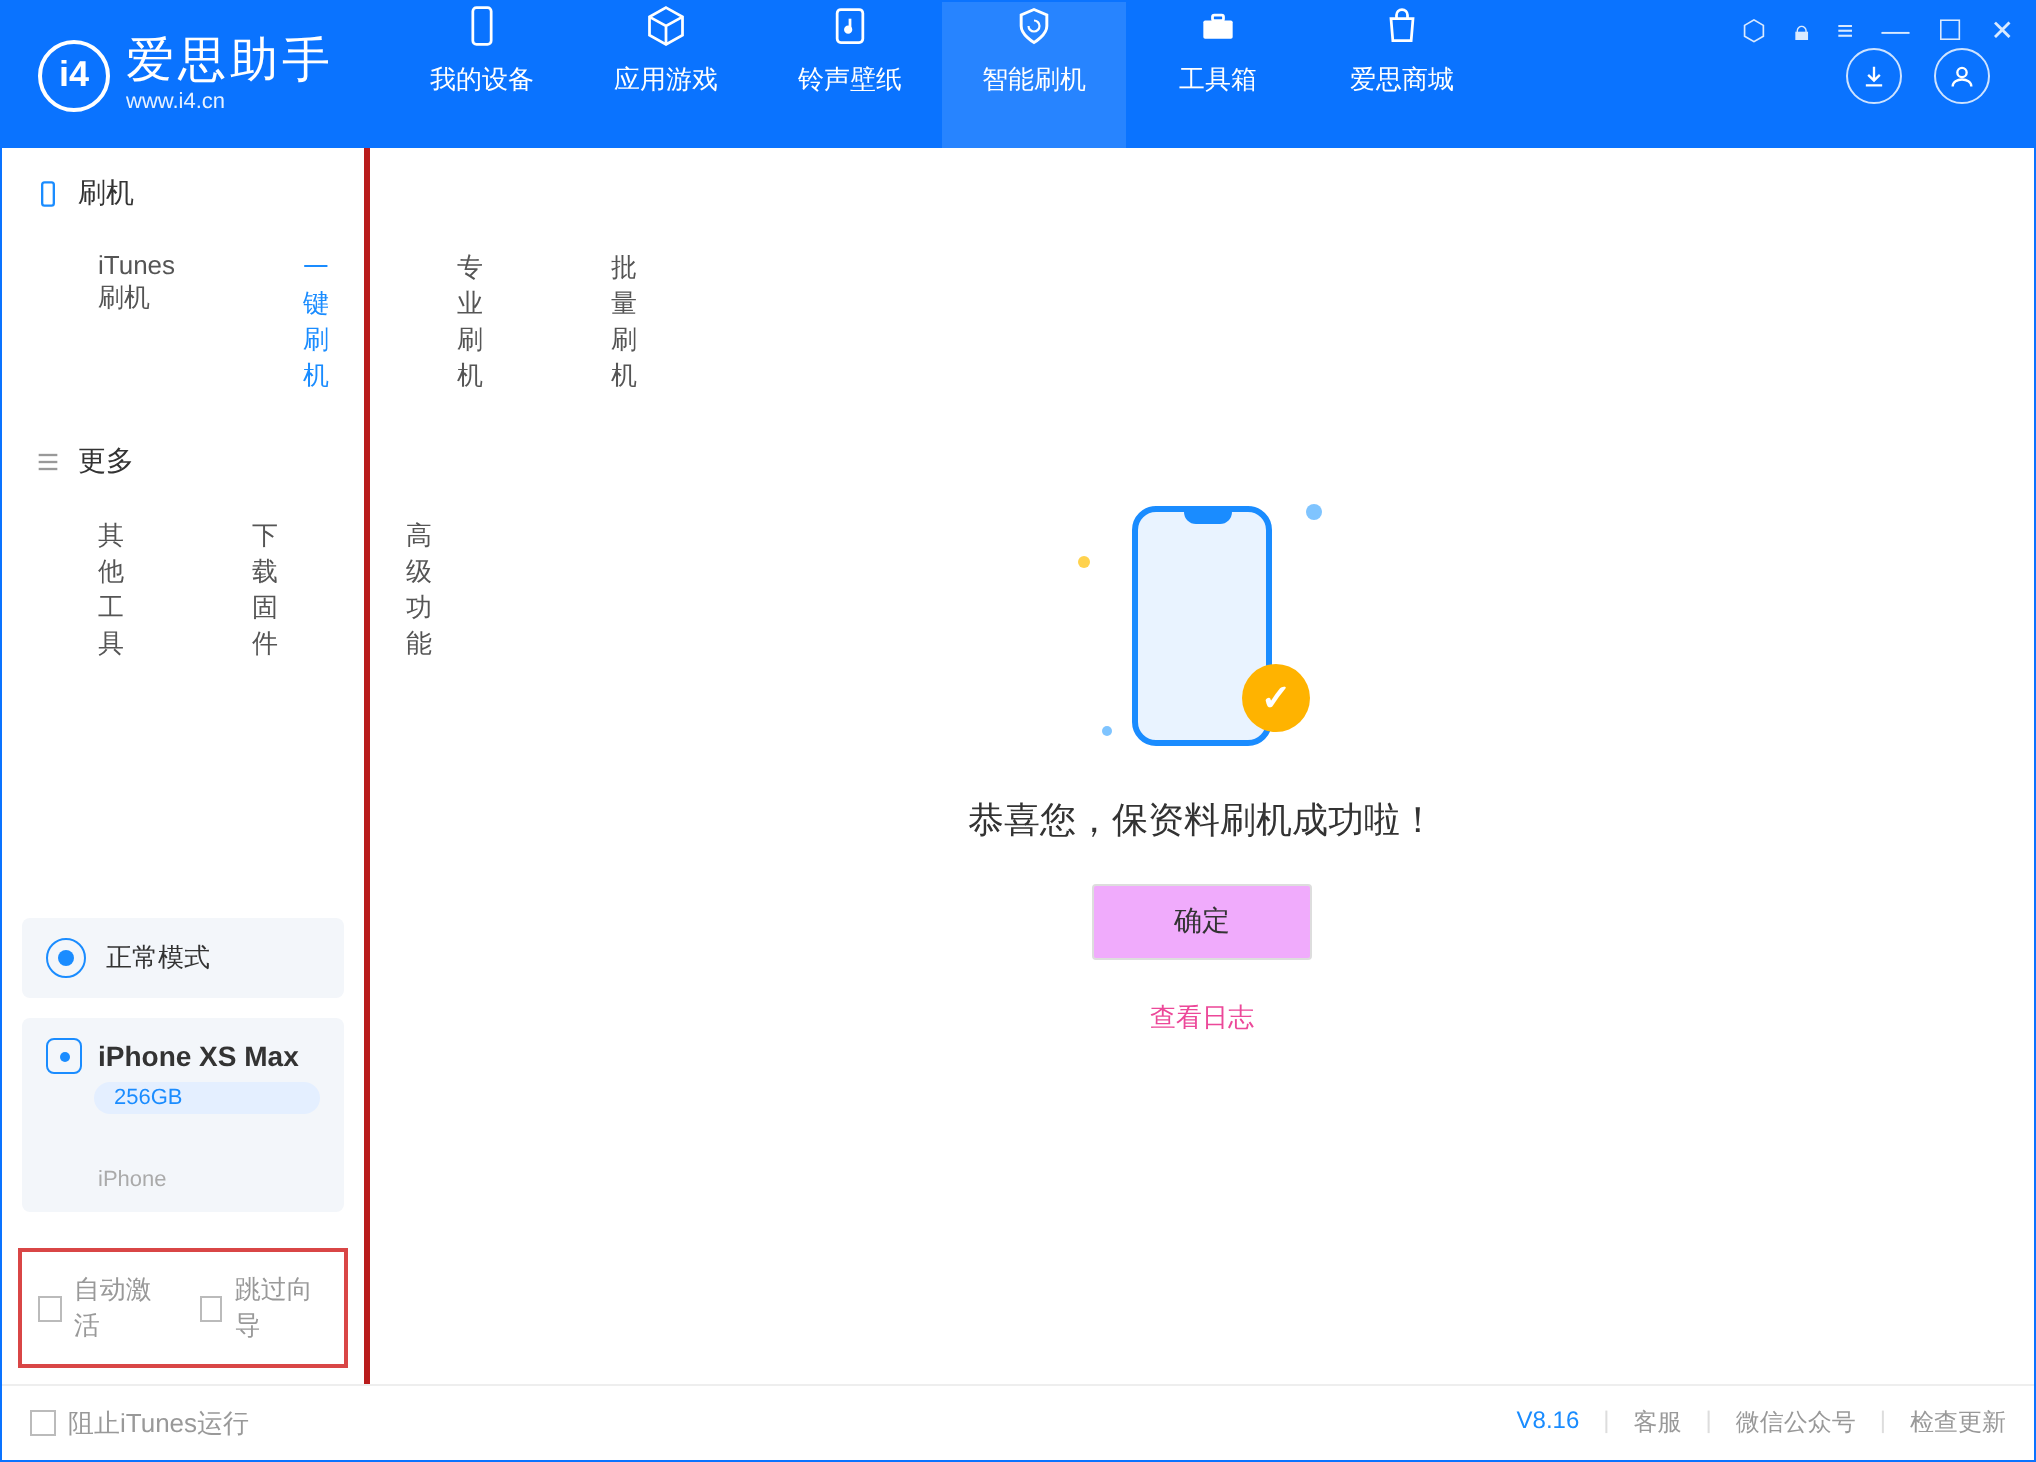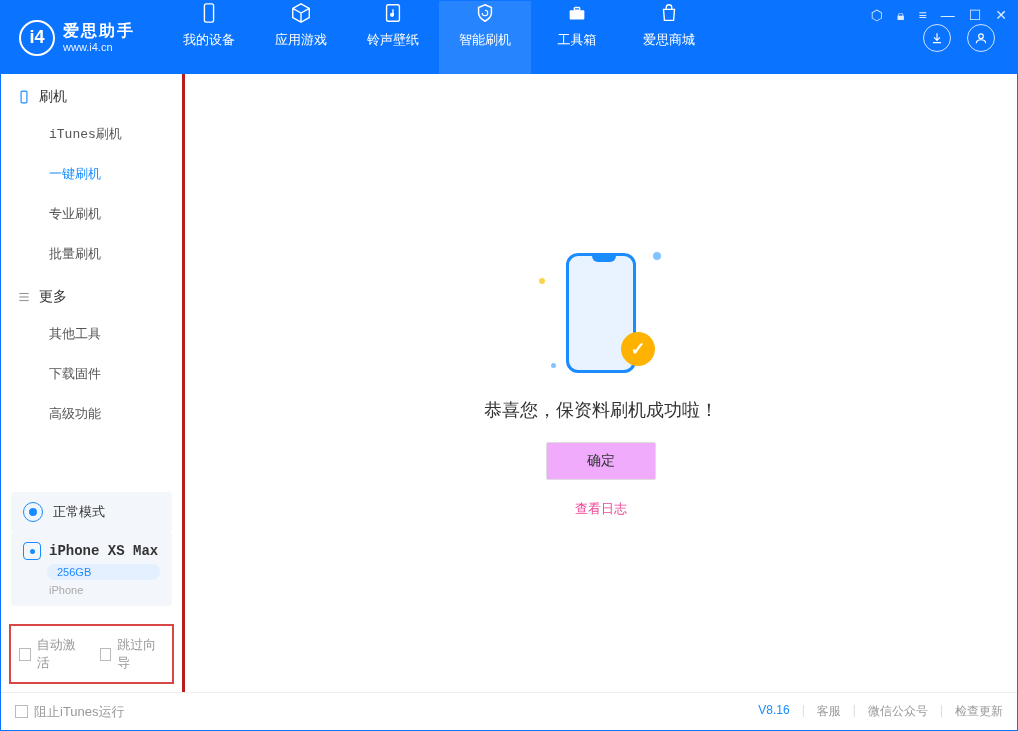--- a/index.html
+++ b/index.html
@@ -2,50 +2,50 @@
 <html><head>
 <meta charset="utf-8">
 <style>
 * { box-sizing: border-box; margin: 0; padding: 0; }
 body { font-family: "Microsoft YaHei", Arial, sans-serif; font-size: 13px; color: #333; background: #fff; }
 .window { width: 1018px; height: 731px; border: 1px solid #0a73ff; display: flex; flex-direction: column; position: relative; }
 .header { height: 73px; background: linear-gradient(to right, #0a73ff, #0a73ff); display: flex; align-items: stretch; color: #fff; position: relative; }
 .logo-area { display: flex; align-items: center; padding: 16px 18px; gap: 8px; }
 .logo-circle { width: 36px; height: 36px; border: 2px solid #fff; border-radius: 50%; display: flex; align-items: center; justify-content: center; font-weight: bold; font-size: 18px; color: #fff; }
 .logo-text { display: flex; flex-direction: column; line-height: 1.2; }
-.logo-name { font-size: 16px; font-weight: bold; letter-spacing: 2px; }
+.logo-name { font-size: 24px; font-weight: normal; letter-spacing: 2px; }
 .logo-url { font-size: 11px; opacity: 0.9; }
 .tabs { display: flex; flex: 1; margin-left: 10px; }
 .tab { width: 92px; display: flex; flex-direction: column; align-items: center; gap: 6px; cursor: pointer; position: relative; }
 .tab.active { background: rgba(255,255,255,0.12); }
 .tab-icon { width: 24px; height: 24px; display: flex; align-items: center; justify-content: center; }
 .tab-label { font-size: 13px; }
 .win-controls-top { position: absolute; top: 6px; right: 10px; display: flex; gap: 14px; font-size: 14px; color: rgba(255,255,255,0.85); }
 .win-controls-top span { cursor: pointer; }
 .header-right-icons { display: flex; align-items: center; gap: 16px; padding: 0 22px; }
 .circle-btn { width: 28px; height: 28px; border: 1.5px solid rgba(255,255,255,0.8); border-radius: 50%; display: flex; align-items: center; justify-content: center; cursor: pointer; color: #fff; }
 .body { flex: 1; display: flex; overflow: hidden; }
 .sidebar { width: 184px; border-right: 3px solid #b91c1c; display: flex; flex-direction: column; }
 .side-section-title { display: flex; align-items: center; gap: 8px; padding: 14px 16px 8px 16px; font-size: 14px; color: #333; }
-.side-items { display: flex; flex-direction: column; font-family: Liberation Mono, monospace; }
+.side-items { display: flex; flex-direction: row; }
 .side-item { padding: 11px 16px 11px 48px; font-size: 13px; color: #555; cursor: pointer; }
 .side-item.active { color: #1a8cff; }
 .side-spacer { flex: 1; }
-.device-cards { padding: 10px; display: flex; flex-direction: column; }
+.device-cards { padding: 10px; display: flex; flex-direction: column; gap: 10px; }
 .card { background: #f3f6fa; border-radius: 4px; padding: 10px 12px; }
 .mode-card { display: flex; align-items: center; gap: 10px; color: #333; font-size: 13px; }
 .mode-icon { width: 20px; height: 20px; border-radius: 50%; border: 1.5px solid #1a8cff; display: flex; align-items: center; justify-content: center; }
 .mode-icon-inner { width: 8px; height: 8px; border-radius: 50%; background: #1a8cff; position: relative; }
 .device-card { display: flex; flex-direction: column; gap: 4px; }
 .device-row { display: flex; align-items: center; gap: 8px; }
 .device-icon { width: 18px; height: 18px; border: 1.5px solid #1a8cff; border-radius: 4px; display: flex; align-items: center; justify-content: center; position: relative; }
 .device-icon::after { content: ""; width: 5px; height: 5px; border-radius: 50%; background: #1a8cff; }
-.device-name { font-size: 14px; font-weight: bold; color: #333; font-family: Liberation Mono, monospace; }
+.device-name { font-size: 14px; font-weight: bold; color: #333; }
 .cap-badge { display: inline-block; background: #e4efff; color: #1a8cff; border-radius: 10px; padding: 2px 10px; font-size: 11px; margin-left: 24px; }
-.device-type { font-size: 11px; color: #aaa; margin-left: 26px; }
+.device-type { font-size: 11px; color: #aaa; margin-left: 26px; margin-top: 23px; }
 .checkbox-row { border: 2px solid #d94646; margin: 8px; padding: 10px 8px; display: flex; align-items: center; gap: 16px; }
 .chk { display: flex; align-items: center; gap: 6px; color: #999; font-size: 13px; }
 .chk-box { width: 13px; height: 13px; border: 1px solid #bbb; background: #fff; }
 .main { flex: 1; display: flex; flex-direction: column; align-items: center; justify-content: center; gap: 20px; }
 .illus { position: relative; width: 140px; height: 130px; }
 .phone-body { width: 70px; height: 120px; border: 3px solid #1a8cff; border-radius: 12px; background: #e9f3ff; position: absolute; left: 35px; top: 5px; }
 .phone-notch { width: 24px; height: 6px; background: #1a8cff; border-radius: 0 0 6px 6px; position: absolute; top: 0; left: 23px; }
 .check-badge { width: 34px; height: 34px; background: #ffb300; border-radius: 50%; position: absolute; right: 16px; bottom: 12px; display: flex; align-items: center; justify-content: center; color: #fff; font-size: 18px; font-weight: bold; }
 .sparkle { position: absolute; width: 8px; height: 8px; background: #ffd24d; border-radius: 50%; }
 .sparkle.s1 { left: 8px; top: 30px; width: 6px; height: 6px; }

